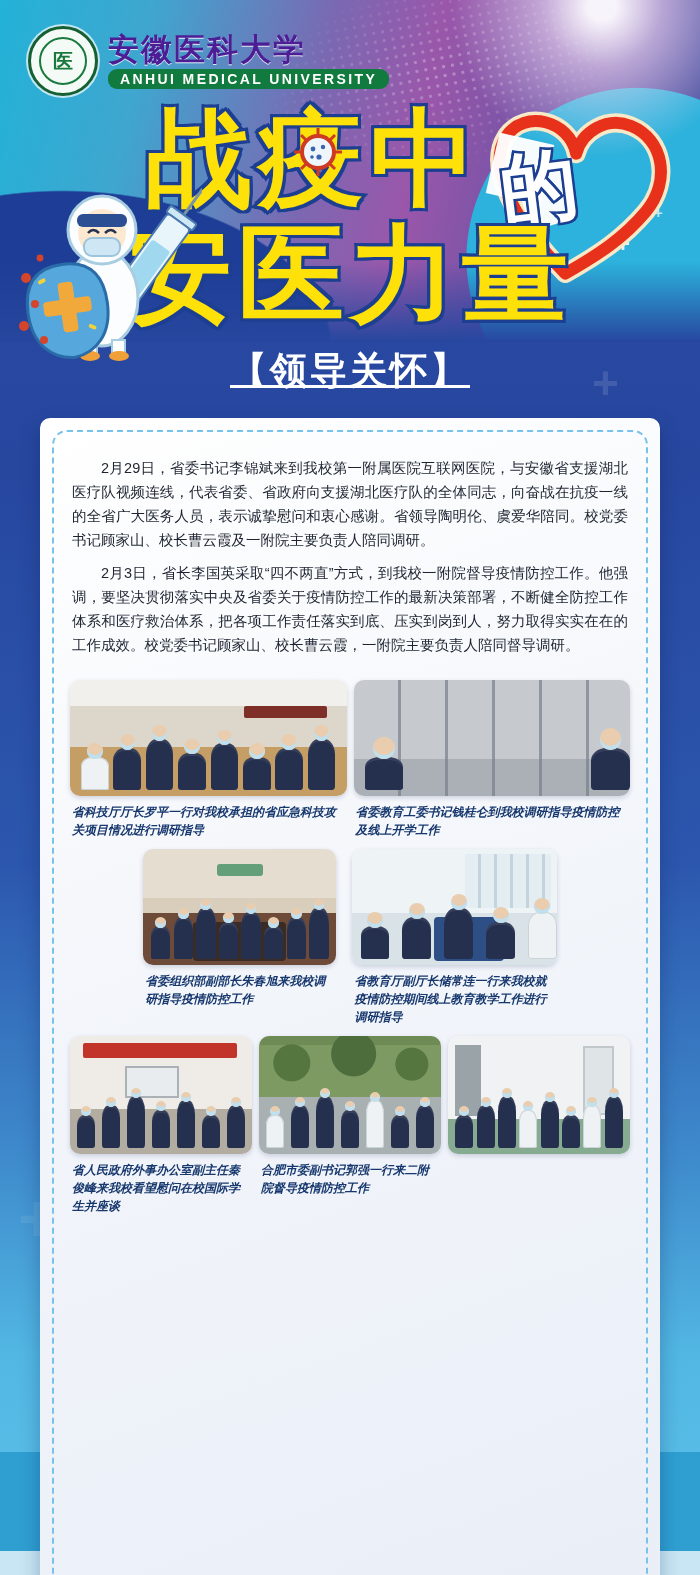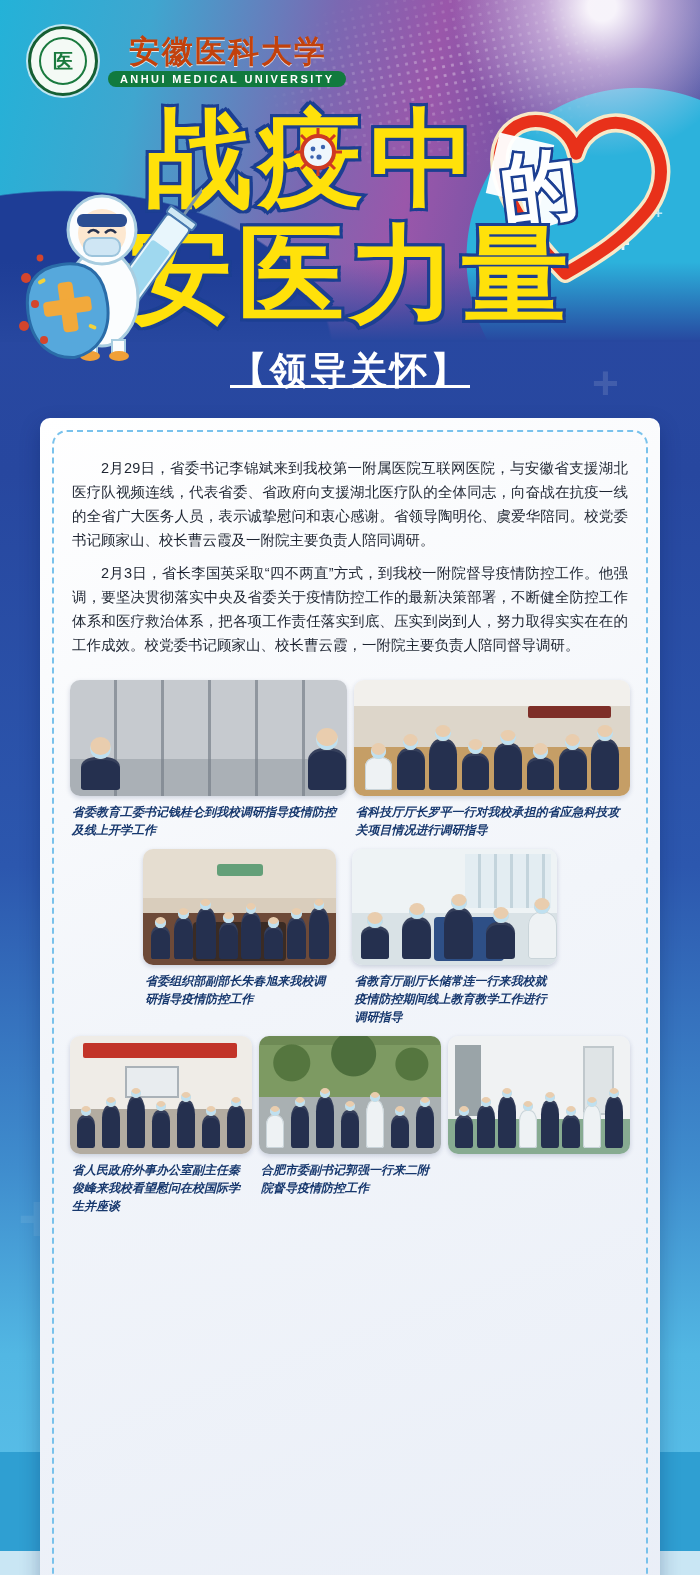--- a/index.html
+++ b/index.html
@@ -24,23 +24,23 @@
     background-size:9px 9px;transform:rotate(-10deg);
     -webkit-mask-image:radial-gradient(closest-side,#000,transparent);
     mask-image:radial-gradient(closest-side,#000,transparent);}
   
   .logo{position:absolute;left:28px;top:26px;display:flex;align-items:center;z-index:5;}
   .emblem{width:64px;height:64px;border-radius:50%;background:#f4faf5;border:3px solid #155f33;
     display:flex;align-items:center;justify-content:center;box-shadow:0 0 0 2px rgba(255,255,255,.7);}
   .emblem .inner{width:44px;height:44px;border-radius:50%;border:2px solid #1a7a3e;color:#1a7a3e;
     display:flex;align-items:center;justify-content:center;font-family:"DejaVu Serif",serif;font-weight:bold;font-size:20px;}
   .logo-text{margin-left:10px;}
-  .logo-cn{font-family:"DejaVu Serif",serif;font-weight:bold;font-size:31px;color:#c2410c;
-    text-shadow:0 1px 0 rgba(255,255,255,.8);letter-spacing:2px;line-height:1.05;margin-left:21px;}
-  .logo-en{display:inline-block;margin-top:3px;background:#117a3e;color:#fff;font-size:11px;
+  .logo-cn{font-family:"DejaVu Serif",serif;font-weight:bold;font-size:31px;color:#4c1d95;
+    text-shadow:0 1px 0 rgba(255,255,255,.8);letter-spacing:2px;line-height:1.05;}
+  .logo-en{display:inline-block;margin-top:3px;background:#117a3e;color:#fff;font-size:14px;
     letter-spacing:2.4px;padding:2px 12px;border-radius:9px;font-weight:bold;}
   
   .t1,.t2{position:absolute;font-weight:900;color:#ffe10a;letter-spacing:6px;z-index:4;
     -webkit-text-stroke:6px #1c3f92;paint-order:stroke fill;
     text-shadow:3px 3px 0 #1c3f92,-3px 3px 0 #1c3f92,3px -3px 0 #1c3f92,-3px -3px 0 #1c3f92;}
   .t1{left:146px;top:88px;font-size:106px;}
   .t2{left:126px;top:204px;font-size:106px;}
   .de-wrap{position:absolute;left:488px;top:130px;width:110px;height:110px;z-index:4;}
   .de-tile{position:absolute;background:#fff;opacity:.96;}
   .de-tile.a{left:4px;top:8px;width:56px;height:62px;transform:rotate(13deg);}
@@ -220,38 +220,38 @@
     <p class="para">2月29日，省委书记李锦斌来到我校第一附属医院互联网医院，与安徽省支援湖北医疗队视频连线，代表省委、省政府向支援湖北医疗队的全体同志，向奋战在抗疫一线的全省广大医务人员，表示诚挚慰问和衷心感谢。省领导陶明伦、虞爱华陪同。校党委书记顾家山、校长曹云霞及一附院主要负责人陪同调研。</p>
     <p class="para">2月3日，省长李国英采取“四不两直”方式，到我校一附院督导疫情防控工作。他强调，要坚决贯彻落实中央及省委关于疫情防控工作的最新决策部署，不断健全防控工作体系和医疗救治体系，把各项工作责任落实到底、压实到岗到人，努力取得实实在在的工作成效。校党委书记顾家山、校长曹云霞，一附院主要负责人陪同督导调研。</p>
 
     <div class="photos">
 
       <div class="prow r1">
       </div>
 
       <div class="prow r2">
         <div class="pcell">
-          <div class="photo ph3">
-              <span class="person" style="left: 4%; height: 28%; width: 14%;"></span>
-              <span class="person" style="left: 86%; height: 36%; width: 14%;"></span>
-            </div>
-          <div class="pcap">省委教育工委书记钱桂仑到我校调研指导疫情防控及线上开学工作</div>
-        </div>
-        <div class="pcell">
           <div class="photo ph4">
               <span class="person coat" style="left: 4%; height: 28%; width: 10%;"></span>
               <span class="person" style="left: 15.7143%; height: 36%; width: 10%;"></span>
               <span class="person" style="left: 27.4286%; height: 44%; width: 10%;"></span>
               <span class="person" style="left: 39.1429%; height: 32%; width: 10%;"></span>
               <span class="person" style="left: 50.8571%; height: 40%; width: 10%;"></span>
               <span class="person" style="left: 62.5714%; height: 28%; width: 10%;"></span>
               <span class="person" style="left: 74.2857%; height: 36%; width: 10%;"></span>
               <span class="person" style="left: 86%; height: 44%; width: 10%;"></span>
             </div>
           <div class="pcap">省科技厅厅长罗平一行对我校承担的省应急科技攻关项目情况进行调研指导</div>
+        </div>
+        <div class="pcell">
+          <div class="photo ph3">
+              <span class="person" style="left: 4%; height: 28%; width: 14%;"></span>
+              <span class="person" style="left: 86%; height: 36%; width: 14%;"></span>
+            </div>
+          <div class="pcap">省委教育工委书记钱桂仑到我校调研指导疫情防控及线上开学工作</div>
         </div>
       </div>
 
       <div class="prow r3">
         <div class="pcell c1">
           <div class="photo ph6">
               <span class="person" style="left: 4%; height: 28%; width: 10%;"></span>
               <span class="person" style="left: 15.7143%; height: 36%; width: 10%;"></span>
               <span class="person" style="left: 27.4286%; height: 44%; width: 10%;"></span>
               <span class="person" style="left: 39.1429%; height: 32%; width: 10%;"></span>

